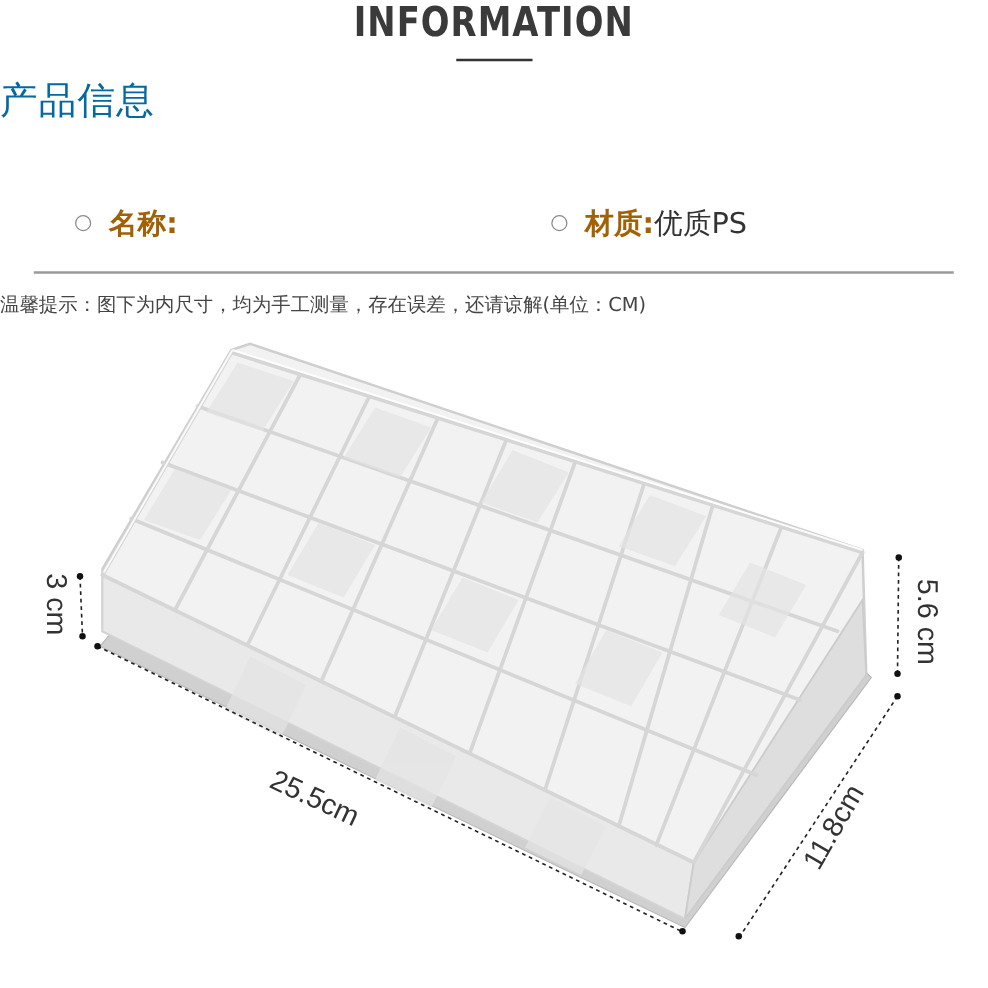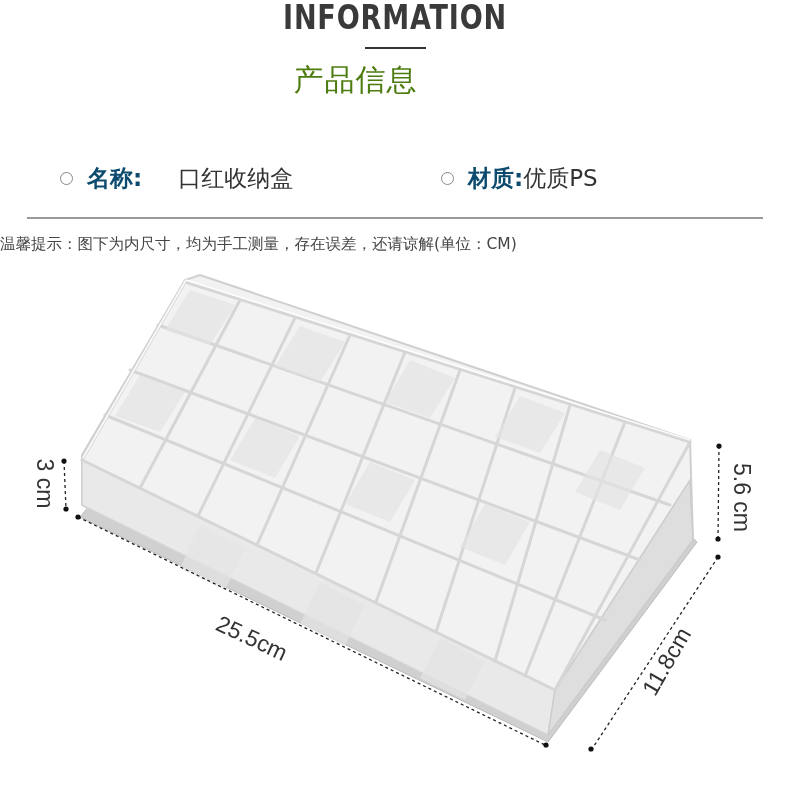--- a/index.html
+++ b/index.html
@@ -1,22 +1,22 @@
 <!DOCTYPE html>
 <html><head>
 <meta charset="utf-8">
 <style>
   html, body { margin:0; padding:0; background:#ffffff; }
   body { width:790px; height:790px; position:relative; overflow:hidden; font-family:"DejaVu Sans","Liberation Sans",sans-serif; color:#333; }
   .title-en { position:absolute; left:0; width:790px; top:-2px; text-align:center; font-family:"DejaVu Sans","Liberation Sans",sans-serif; font-weight:bold; font-size:33px; letter-spacing:1px; color:#3a3a3a; transform:scaleX(0.82); transform-origin:center; }
   .title-rule { position:absolute; left:365px; top:47px; width:61px; height:2px; background:#333; }
-  .title-cn { position:absolute; left:0; width:711px; top:60px; text-align:center; font-size:30px; color:#4d7c0f; letter-spacing:1px; }
+  .title-cn { position:absolute; left:0; width:711px; top:60px; text-align:left; font-size:30px; color:#0369a1; letter-spacing:1px; }
   .spec { position:absolute; top:163px; display:flex; align-items:center; font-size:23px; color:#333; }
   .spec .bullet { width:11px; height:11px; border:1.3px solid #888; border-radius:50%; margin-right:14px; }
-  .spec .label { font-weight:bold; color:#0c4a6e; }
+  .spec .label { font-weight:bold; color:#a16207; }
   .spec .value { color:#333; }
   .spec-name { left:60px; }
   .spec-name .value { margin-left:36px; }
   .spec-mat { left:441px;align-items:center; }
   .divider { position:absolute; left:27px; top:217px; width:736px; height:2px; background:#9a9a9a; }
   .note { position:absolute; left:0; width:790px; top:234px; font-size:15.5px; color:#444; }
   .product { position:absolute; left:0; top:0; width:790px; height:790px; }
   .dim-label { position:absolute; font-family:"Liberation Sans","DejaVu Sans",sans-serif; font-size:23px; color:#333; white-space:nowrap; }
   .dim-3 { left:20px; top:470px; transform:rotate(90deg); transform-origin:center; }
   .dim-56 { left:707px; top:484px; transform:rotate(90deg); transform-origin:center; }
@@ -26,21 +26,20 @@
 </head>
 <body>
 
 <div class="title-en">INFORMATION</div>
 <div class="title-rule"></div>
 <div class="title-cn">产品信息</div>
 
 <div class="spec spec-name">
   <span class="bullet"></span>
   <span class="label">名称:</span>
-  <span class="value">口红收纳盒</span>
 </div>
 <div class="spec spec-mat">
   <span class="bullet"></span>
   <span class="label">材质:</span>
   <span class="value">优质PS</span>
 </div>
 
 <div class="divider"></div>
 <div class="note">温馨提示：图下为内尺寸，均为手工测量，存在误差，还请谅解(单位：CM)</div>
 

